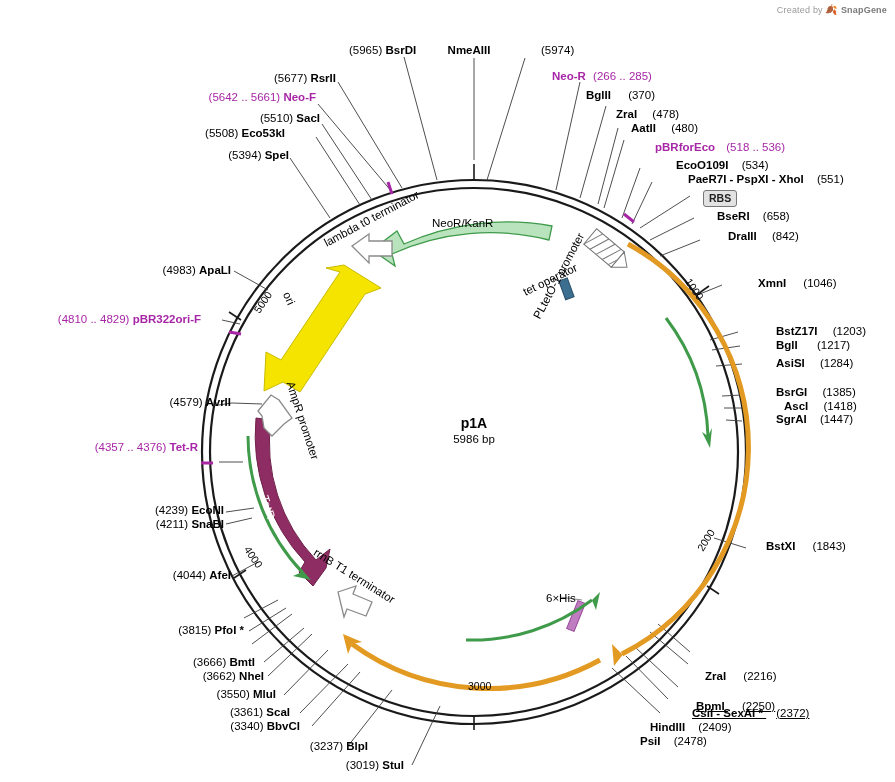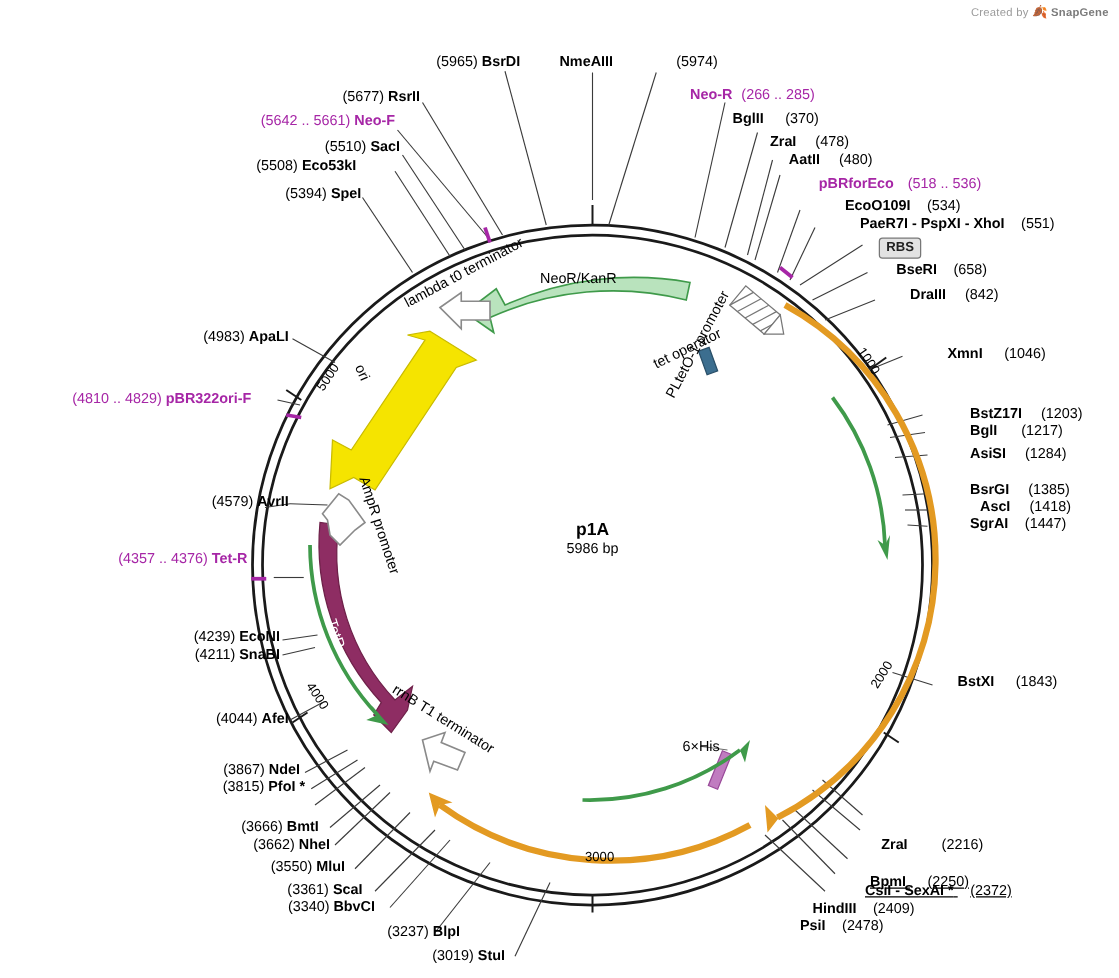--- a/index.html
+++ b/index.html
@@ -307,24 +307,20 @@
     <span class="enz">EcoNI</span>
   </div>
   <div class="lbl r" style="left:0px; top:518px; width:224px;">
     <span class="pos">(4211)</span>
     <span class="enz">SnaBI</span>
   </div>
   <div class="lbl r" style="left:0px; top:569px; width:231px;">
     <span class="pos">(4044)</span>
     <span class="enz">AfeI</span>
   </div>
-  <div class="lbl r" style="left:0px; top:610px; width:240px;">
-    <span class="pos">(3867)</span>
-    <span class="enz">NdeI</span>
-  </div>
   <div class="lbl r" style="left:0px; top:624px; width:244px;">
     <span class="pos">(3815)</span>
     <span class="enz">PfoI *</span>
   </div>
   <div class="lbl r" style="left:0px; top:656px; width:255px;">
     <span class="pos">(3666)</span>
     <span class="enz">BmtI</span>
   </div>
   <div class="lbl r" style="left:0px; top:670px; width:264px;">
     <span class="pos">(3662)</span>
@@ -414,21 +410,21 @@
   <div class="lbl" style="left:776px; top:413px;">
     <span class="enz">SgrAI</span>
     <span class="pos" style="margin-left:10px;">(1447)</span>
   </div>
   <div class="lbl" style="left:766px; top:540px;">
     <span class="enz">BstXI</span>
     <span class="pos" style="margin-left:14px;">(1843)</span>
   </div>
   <div class="lbl" style="left:705px; top:670px;">
     <span class="enz">ZraI</span>
-    <span class="pos" style="margin-left:24px;">(2216)</span>
+    <span class="pos" style="margin-left:14px;">(2216)</span>
   </div>
   <div class="lbl" style="left:696px; top:700px;text-decoration:underline;">
     <span class="enz">BpmI</span>
     <span class="pos" style="margin-left:14px;">(2250)</span>
   </div>
   <div class="lbl" style="left:692px; top:707px;text-decoration:underline;">
     <span class="enz">CsiI  -  SexAI *</span>
     <span class="pos" style="margin-left:10px;">(2372)</span>
   </div>
   <div class="lbl" style="left:650px; top:721px;">

